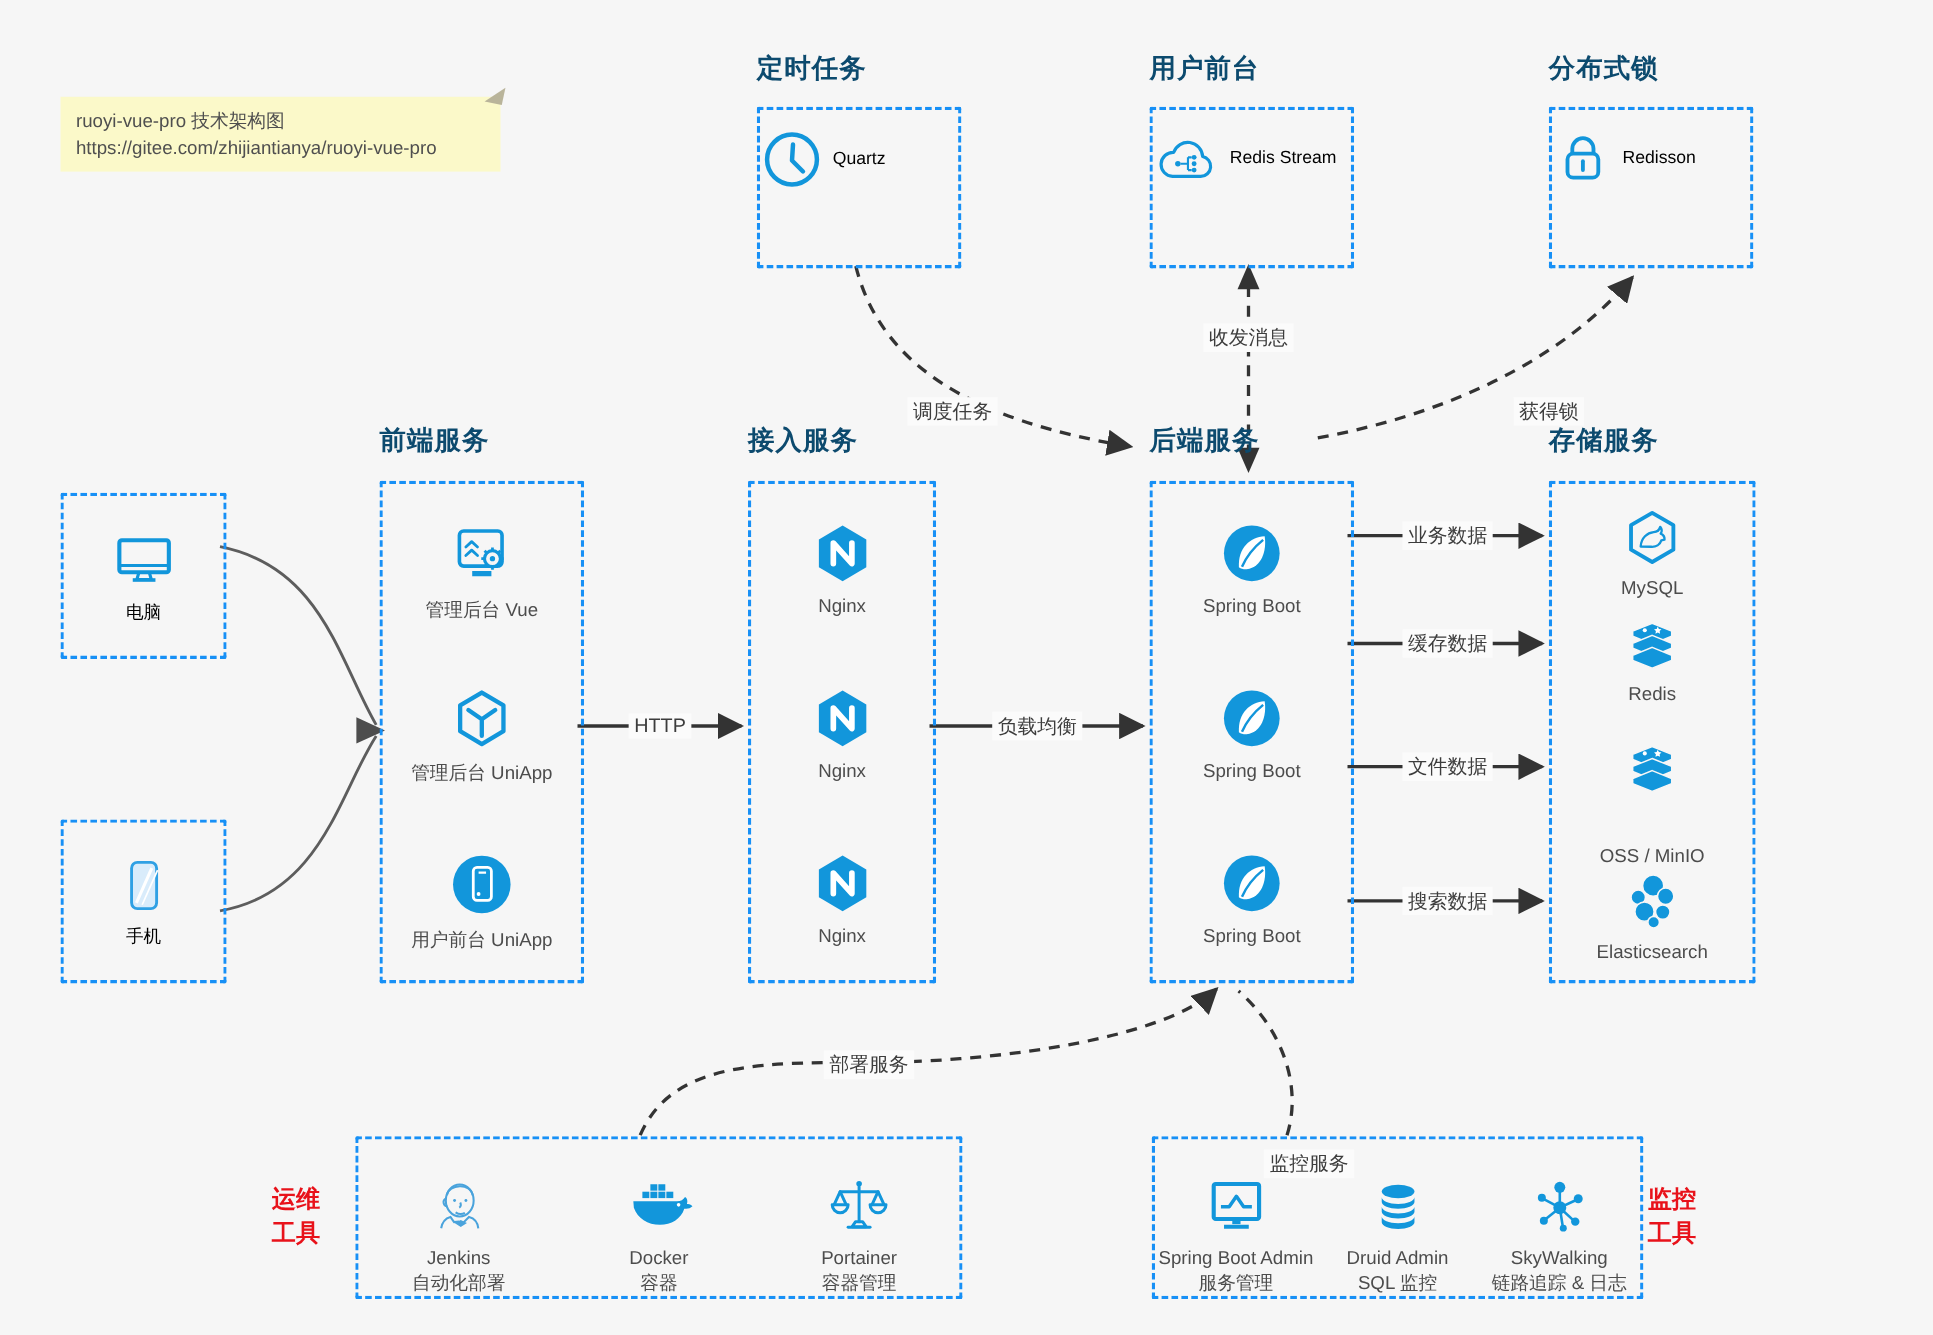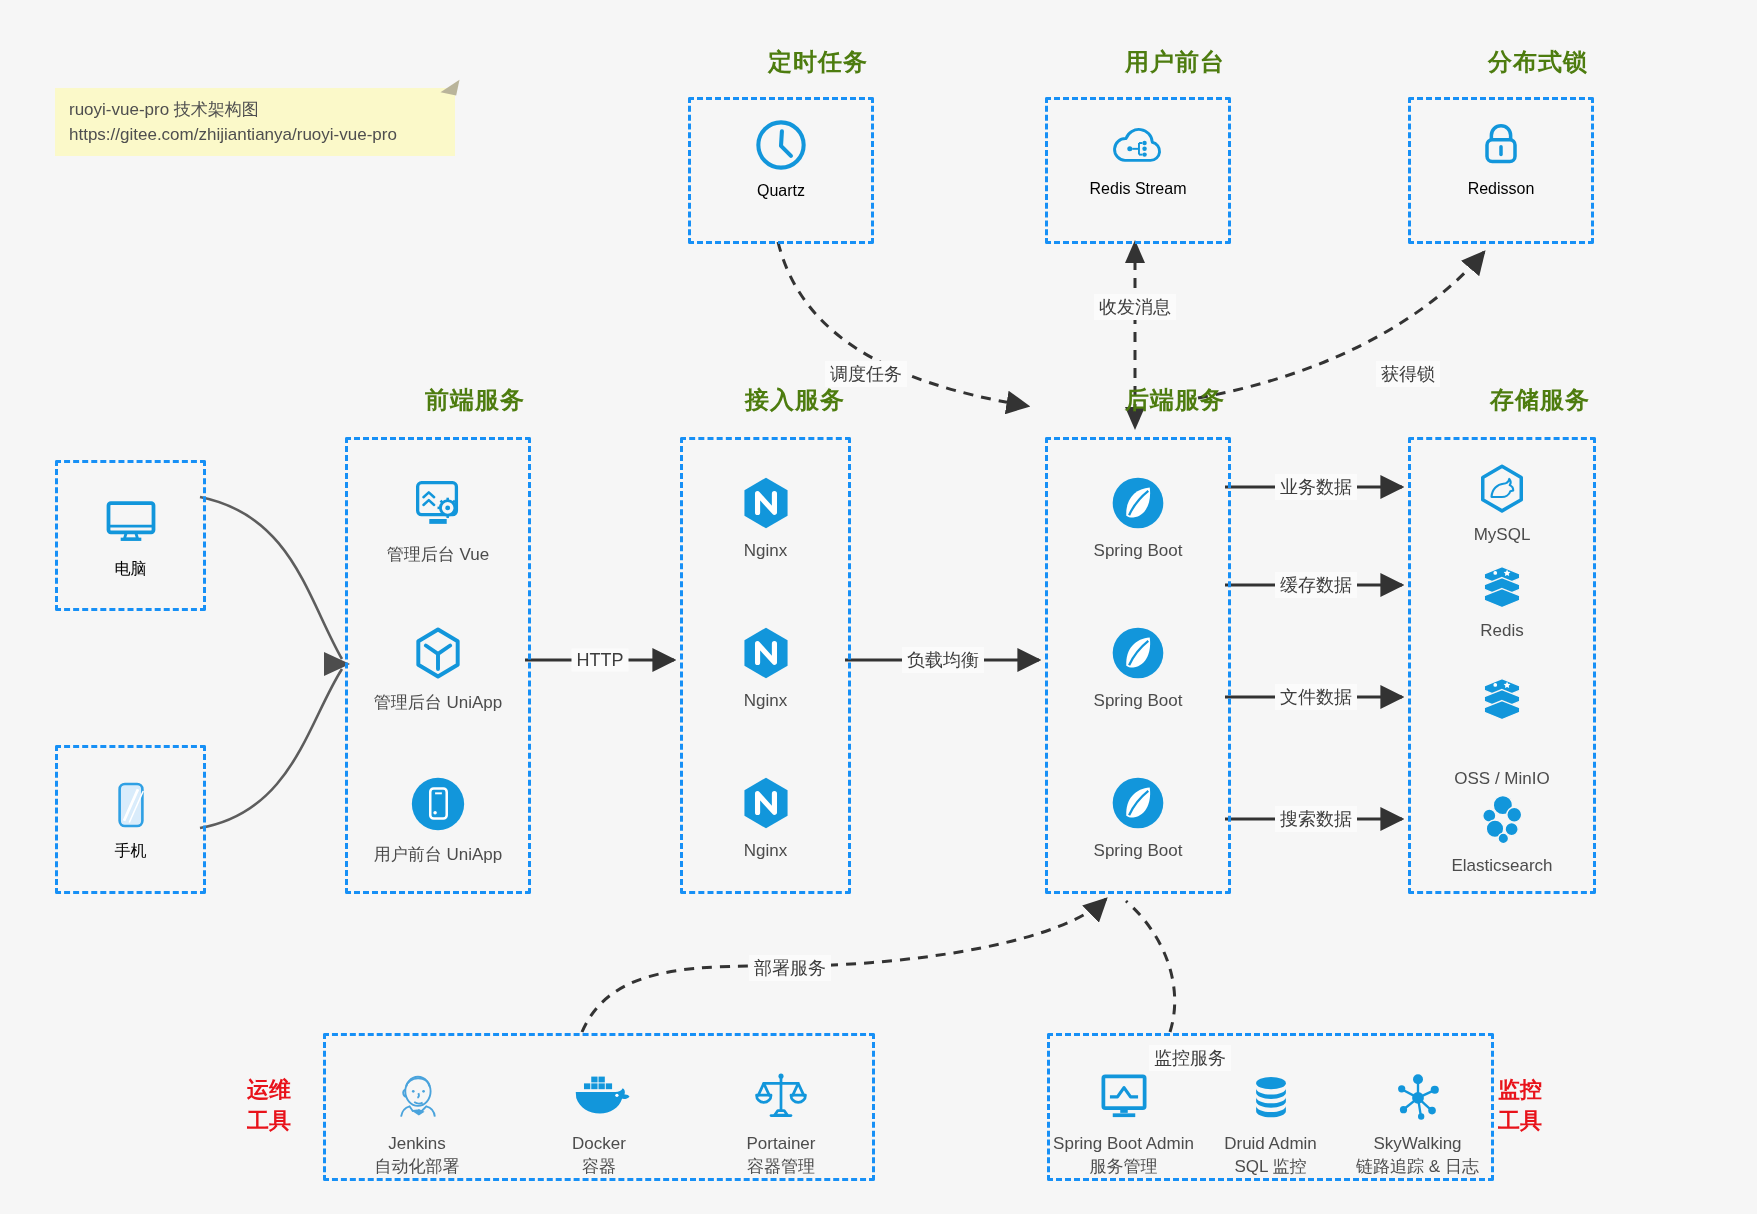--- a/index.html
+++ b/index.html
@@ -4,27 +4,27 @@
 <style>
   html,body{margin:0;padding:0;background:#e9e9e9;}
   .canvas{position:relative;width:1757px;height:1214px;background:#f6f6f6;overflow:hidden;
           font-family:"Liberation Sans","DejaVu Sans",sans-serif;}
   .arrow-layer{position:absolute;left:0;top:0;z-index:1;pointer-events:none;}
   .note{position:absolute;left:55px;top:88px;width:372px;background:#fbf9c9;padding:9px 14px;
         font-size:17px;line-height:25px;color:#4f4f4f;z-index:2;}
   .note .fold{position:absolute;right:-3px;top:-10px;width:0;height:0;
         border-left:16px solid transparent;border-bottom:16px solid #b9b49a;transform:rotate(12deg);}
   .gbox{position:absolute;border:3px dashed #1790f6;border-radius:2px;z-index:2;}
-  .t-red{position:absolute;font-size:24px;font-weight:bold;color:#4d7c0f;text-align:right;z-index:3;letter-spacing:1px;}
+  .t-red{position:absolute;font-size:24px;font-weight:bold;color:#0c4a6e;text-align:left;z-index:3;letter-spacing:1px;}
   .side-red{position:absolute;font-size:22px;font-weight:bold;color:#e8121a;line-height:31px;z-index:3;}
   .itm{position:absolute;left:0;right:0;display:flex;flex-direction:column;align-items:center;gap:8px;}
   .itm .lbl{font-size:17px;color:#4c4c4c;white-space:nowrap;}
   .col-items{position:absolute;inset:0;}
   .dev{display:flex;flex-direction:column;align-items:center;justify-content:center;gap:8px;height:100%;}
-  .topitm{display:flex;flex-direction:column;align-items:center;gap:8px;padding-top:16px;}
+  .topitm{display:flex;align-items:center;gap:8px;padding-top:16px;}
   .brow{display:flex;height:100%;align-items:flex-end;}
   .brow .bitm{flex:1;display:flex;flex-direction:column;align-items:center;gap:6px;}
   .bitm .l2{font-size:17px;line-height:23px;color:#4c4c4c;text-align:center;white-space:nowrap;}
   .edge-label{position:absolute;transform:translate(-50%,-50%);font-size:18px;color:#3d3d3d;
         background:#fbfbfb;padding:1px 5px;white-space:nowrap;z-index:4;}
   .ic{line-height:0;}
 </style>
 </head>
 <body>
 
@@ -107,21 +107,21 @@
         <svg viewBox="0 0 64 64" width="56" height="56">
             <path d="M21 27 v-5 a11 11 0 0 1 22 0 v5" fill="none" stroke="#1296db" stroke-width="4"></path>
             <rect x="16" y="27" width="32" height="25" rx="6" fill="none" stroke="#1296db" stroke-width="4"></rect>
             <line x1="32" y1="35" x2="32" y2="44" stroke="#1296db" stroke-width="4" stroke-linecap="round"></line>
           </svg>
       </span>
       <span class="lbl">Redisson</span>
     </div>
   </div>
 
-  <div class="gbox" style="left:55px;top:460px;width:145px;height:145px;">
+  <div class="gbox" style="left:55px;top:448px;width:145px;height:145px;">
     <div class="dev">
       <span class="ic">
         <svg viewBox="0 0 64 64" width="60" height="60">
             <rect x="8" y="13" width="48" height="31" rx="2.5" fill="none" stroke="#1296db" stroke-width="4"></rect>
             <line x1="8" y1="37.5" x2="56" y2="37.5" stroke="#1296db" stroke-width="3"></line>
             <path d="M27 44 L25 51 H39 L37 44" fill="none" stroke="#1296db" stroke-width="3"></path>
             <line x1="21" y1="51.5" x2="43" y2="51.5" stroke="#1296db" stroke-width="3.5"></line>
           </svg>
       </span>
       <span class="lbl">电脑</span>

